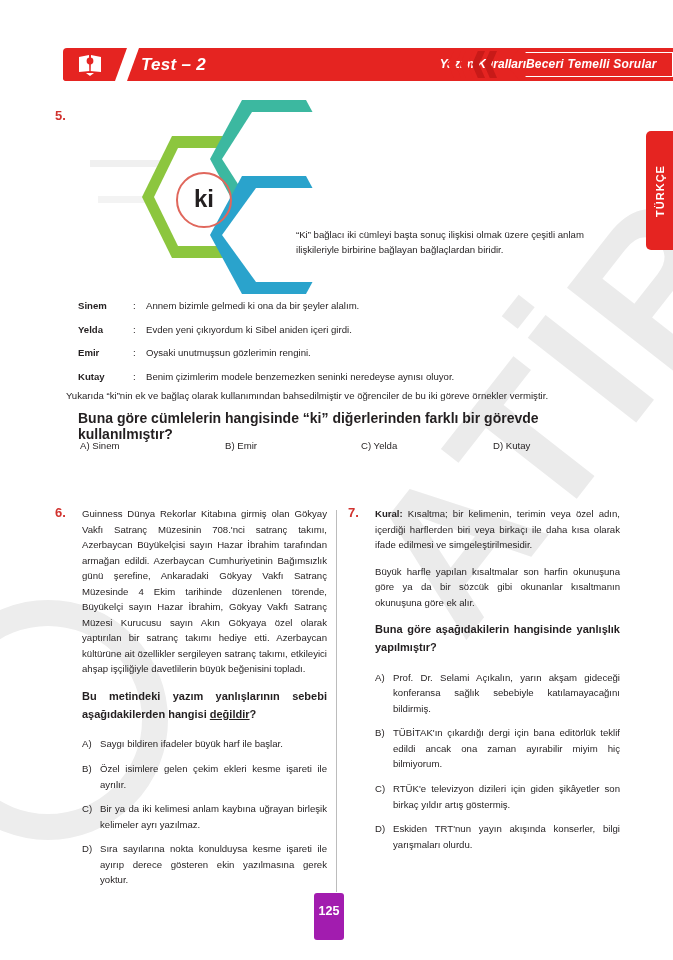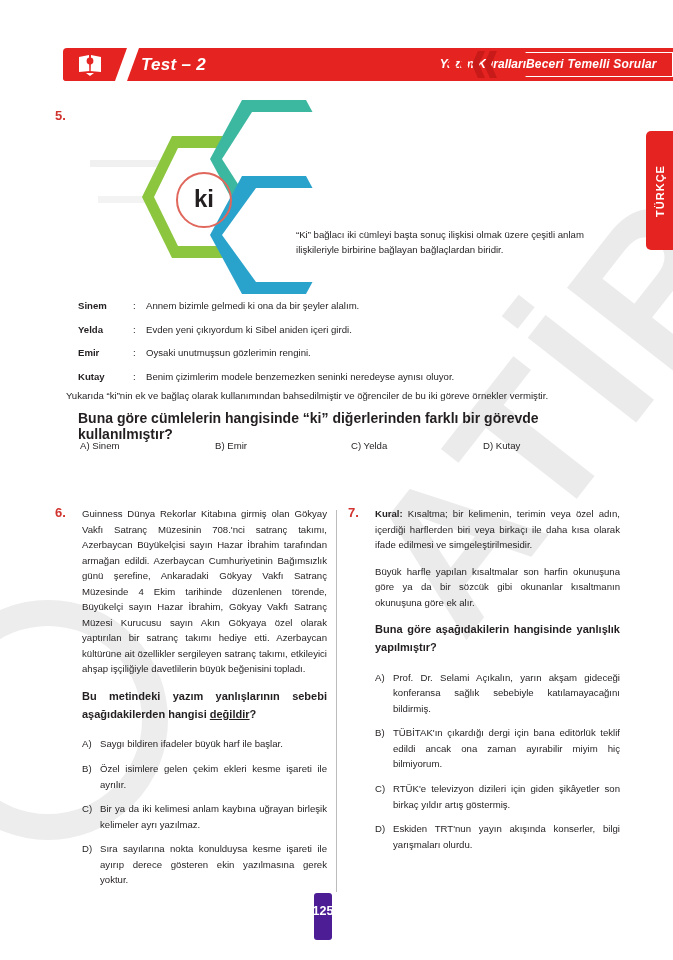--- a/index.html
+++ b/index.html
@@ -264,21 +264,21 @@
     left: 80px; top: 440px;
     width: 540px;
     display: flex;
     z-index: 4;
   }
   .q5-opts .opt {
     font-size: 9.6px;
     color: #231f20;
   }
   .q5-opts .opt:nth-child(1) { width: 135px; }
-  .q5-opts .opt:nth-child(2) { width: 136px; }
+  .q5-opts .opt:nth-child(2) { width: 136px; margin-left: 10px; }
   .q5-opts .opt:nth-child(3) { width: 132px; }
 
   
   .divider {
     position: absolute;
     left: 336px; top: 510px;
     width: 1px; height: 382px;
     background: #bcbcbc;
     z-index: 4;
   }
@@ -331,22 +331,22 @@
     color: #231f20;
     margin-bottom: 9px;
   }
   .opt-letter { flex: 0 0 18px; }
   .opt-body { flex: 1; text-align: justify; }
 
   
   .pagenum {
     position: absolute;
     left: 314px; top: 893px;
-    width: 18px; height: 47px;
-    background: #4c1d95;
+    width: 30px; height: 47px;
+    background: #a21caf;
     border-radius: 3px;
     z-index: 5;
   }
   .pagenum span {
     position: absolute;
     left: 50%; top: 11px;
     transform: translateX(-50%);
     color: #ffffff;
     font-size: 12.5px;
     font-weight: bold;

